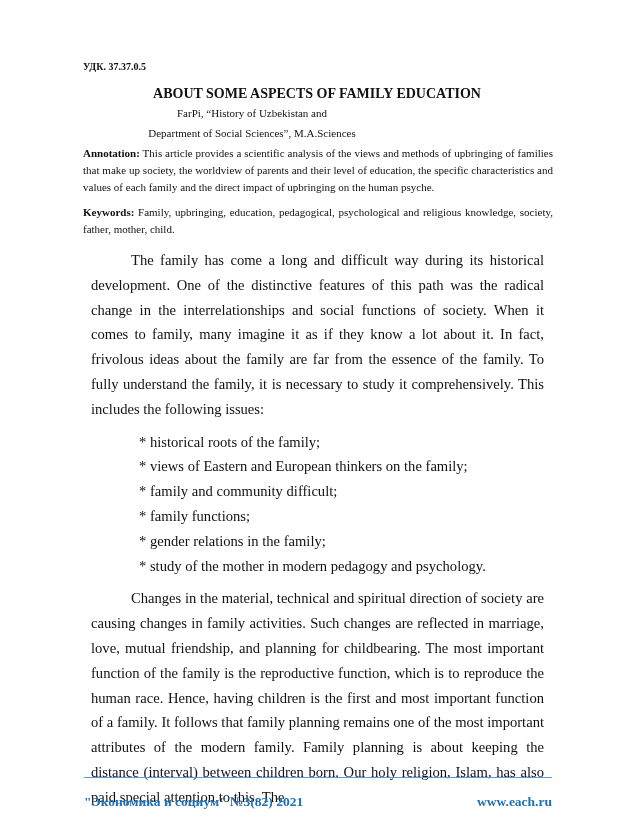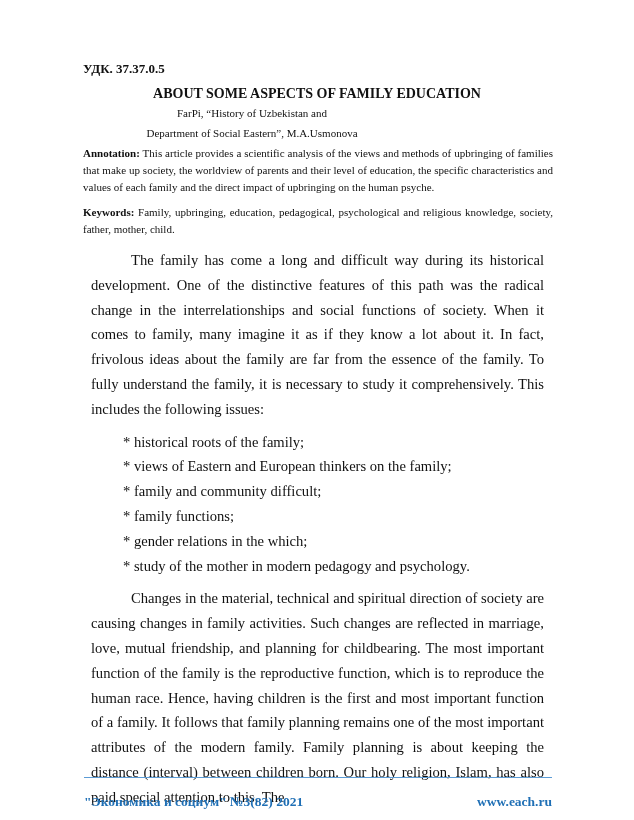--- a/index.html
+++ b/index.html
@@ -1,62 +1,62 @@
 <!DOCTYPE html>
 <html><head>
   <meta charset="utf-8">
   <style>
     html, body { margin: 0; padding: 0; background: #ffffff; }
     body { width: 634px; height: 820px; position: relative; overflow: hidden;
            font-family: "Liberation Serif", serif; color: #111; }
-    .udk { position: absolute; left: 83px; top: 61px; font-size: 13px; font-weight: bold; }
+    .udk { position: absolute; left: 83px; top: 61px; font-size: 10px; font-weight: bold; }
     .title { position: absolute; left: 0; width: 634px; top: 86px; text-align: center;
              font-size: 14px; font-weight: bold; }
     .affil { position: absolute; left: 0; width: 504px; text-align: center; font-size: 11px; }
     .affil1 { top: 107px; }
     .affil2 { top: 127px; }
     .abstract { position: absolute; left: 83px; width: 470px; font-size: 11px;
                 line-height: 17px; text-align: justify; }
     .annot { top: 145px; }
     .kw { top: 204px; }
     .abstract b { font-weight: bold; }
     .body { position: absolute; left: 83px; width: 469px; top: 240px;
             font-size: 14.6px; line-height: 24.8px; text-align: justify; }
     .body p { margin: 8px; text-indent: 40px; }
     .body ul { list-style: none; margin: 0; padding: 0 0 0 40px; }
-    .body li { text-align: left; }
+    .body li { text-align: left; margin-left: 16px; }
     .rule { position: absolute; left: 84px; width: 468px; top: 777px; height: 1px;
             background: #5b9bd5; }
     .footer { position: absolute; top: 794px; font-size: 13.5px; font-weight: bold; color: #1f6fb5; }
     .footer-left { left: 84px; }
     .footer-right { right: 82px; }
   </style>
 </head>
 <body>
 
 <div class="udk">УДК. 37.37.0.5</div>
 <div class="title">ABOUT SOME ASPECTS OF FAMILY EDUCATION</div>
 <div class="affil affil1">FarPi, “History of Uzbekistan and</div>
-<div class="affil affil2">Department of Social Eastern”, M.A.Usmonova</div>
+<div class="affil affil2">Department of Social Sciences”, M.A.Sciences</div>
 
 <div class="abstract annot">
   <b>Annotation:</b><span> This article provides a scientific analysis of the views and methods of upbringing of families that make up society, the worldview of parents and their level of education, the specific characteristics and values   of each family and the direct impact of upbringing on the human psyche.</span>
 </div>
 <div class="abstract kw">
   <b>Keywords:</b><span> Family, upbringing, education, pedagogical, psychological and religious knowledge, society, father, mother, child.</span>
 </div>
 
 <div class="body">
   <p>The family has come a long and difficult way during its historical development. One of the distinctive features of this path was the radical change in the interrelationships and social functions of society. When it comes to family, many imagine it as if they know a lot about it. In fact, frivolous ideas about the family are far from the essence of the family. To fully understand the family, it is necessary to study it comprehensively. This includes the following issues:</p>
   <ul>
     <li>* historical roots of the family;</li>
     <li>* views of Eastern and European thinkers on the family;</li>
     <li>* family and community difficult;</li>
     <li>* family functions;</li>
-    <li>* gender relations in the which;</li>
+    <li>* gender relations in the family;</li>
     <li>* study of the mother in modern pedagogy and psychology.</li>
   </ul>
   <p>Changes in the material, technical and spiritual direction of society are causing changes in family activities. Such changes are reflected in marriage, love, mutual friendship, and planning for childbearing. The most important function of the family is the reproductive function, which is to reproduce the human race. Hence, having children is the first and most important function of a family. It follows that family planning remains one of the most important attributes of the modern family. Family planning is about keeping the distance (interval) between children born. Our holy religion, Islam, has also paid special attention to this. The</p>
 </div>
 
 <div class="rule"></div>
 <div class="footer footer-left">"Экономика и социум" №3(82) 2021</div>
 <div class="footer footer-right">www.each.ru</div>
 
 </body></html>

